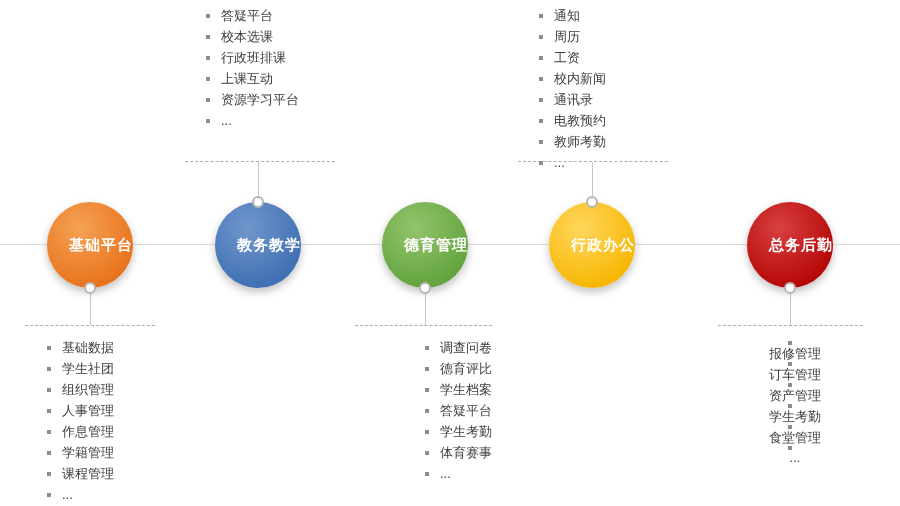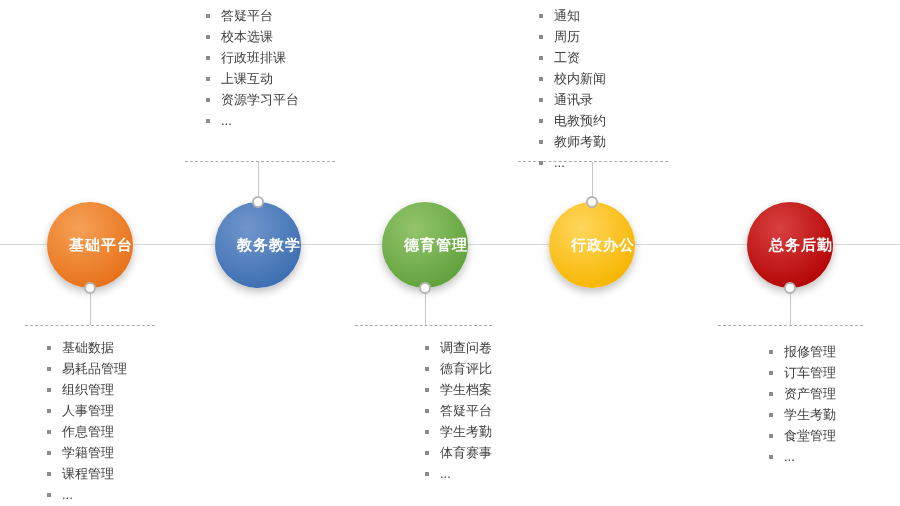--- a/index.html
+++ b/index.html
@@ -43,21 +43,21 @@
   .dash-g5 { left:718px; top:325px; width:145px; }
 
   ul.list { position:absolute; list-style:none; margin:0; padding:0; font-size:13px; color:#3d3d3d; }
   ul.list li { display:flex; align-items:center; height:21px; white-space:nowrap; }
   .bullet { width:4px; height:4px; background:#8c8c8c; margin-right:11px; flex:none; }
   .list-g1 { left:47px;  top:337px; }
   .list-g2 { left:206px; top:5px; }
   .list-g3 { left:425px; top:337px; }
   .list-g4 { left:539px; top:5px; }
   .list-g5 { left:769px; top:341px; font-size:14px; }
-  .list-g5 li { height:24px; }
+  .list-g5 li { height:24px;flex-direction:column; }
 </style>
 </head>
 <body>
 
 <div class="canvas">
 
   <div class="mainline"></div>
 
   <section>
     <div class="circle c1" style="background: radial-gradient(circle at 38% 30%, rgb(245, 161, 85) 0%, rgb(232, 113, 26) 78%);">
@@ -66,21 +66,21 @@
     <div class="connector conn-g1"></div>
     <div class="vline vl-g1"></div>
     <div class="dash dash-g1"></div>
     <ul class="list list-g1">
         <li>
           <span class="bullet"></span>
           <span class="item-text">基础数据</span>
         </li>
         <li>
           <span class="bullet"></span>
-          <span class="item-text">易耗品管理</span>
+          <span class="item-text">学生社团</span>
         </li>
         <li>
           <span class="bullet"></span>
           <span class="item-text">组织管理</span>
         </li>
         <li>
           <span class="bullet"></span>
           <span class="item-text">人事管理</span>
         </li>
         <li>

